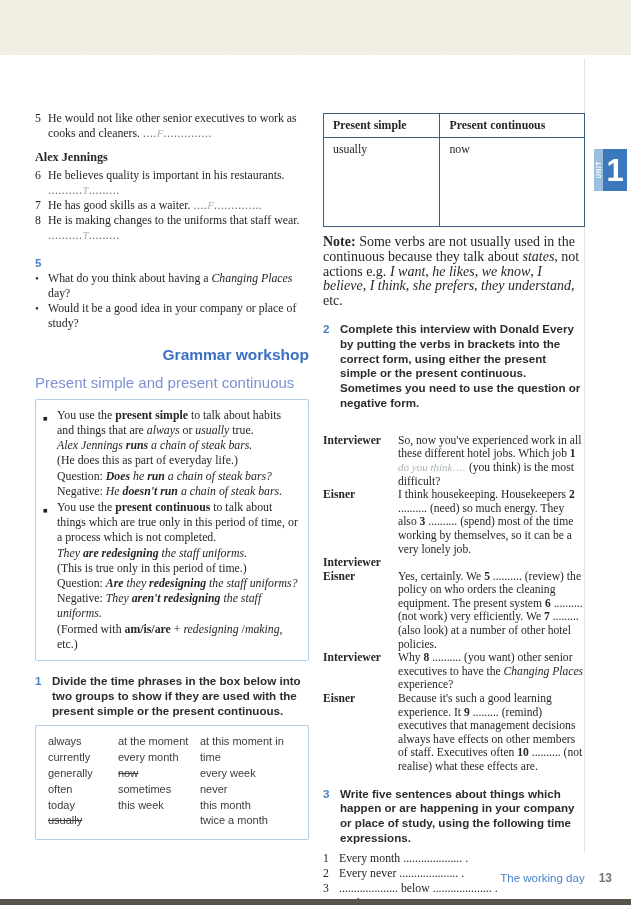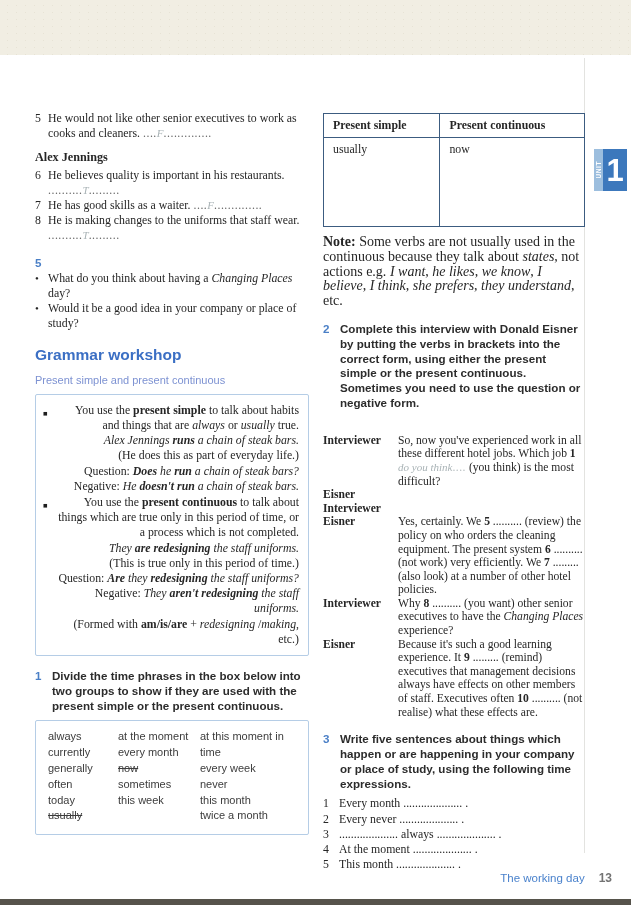--- a/index.html
+++ b/index.html
@@ -50,28 +50,28 @@
 
   .ex-head {
     display:flex; font-family:"Liberation Sans", sans-serif; font-weight:bold;
     font-size:11.6px; line-height:14.8px; color:#2c2c2c; margin-top:13px;
   }
   .ex-num { color:#4a7fc6; width:17px; flex:none; }
 
   .bullet-row { display:flex; font-size:11.8px; line-height:15px; }
   .bullet-marker { width:13px; flex:none; font-size:11px; }
 
-  .gw-title { font-family:"Liberation Sans", sans-serif; font-weight:bold; font-size:15.5px; color:#3b6fc4; margin-top:15px; }
-  .gw-sub   { font-family:"Liberation Sans", sans-serif; font-size:11px; color:#7d92d2; margin-top:10px; }
+  .gw-title { font-family:"Liberation Sans", sans-serif; font-weight:bold; font-size:15.5px; color:#3b6fc4; margin-top:15px;text-align:right; }
+  .gw-sub   { font-family:"Liberation Sans", sans-serif; font-size:15px; color:#7d92d2; margin-top:10px; }
 
   .rules-box { border:1px solid #b5cde6; border-radius:2px; margin-top:8px; padding:8px 9px 8px 7px; }
   .rule { display:flex; font-size:11.8px; line-height:15.2px; }
   .rule + .rule { margin-top:1px; }
   .rule-marker { width:14px; flex:none; font-size:7.5px; padding-top:3px; color:#1e1e1e; }
-  .rule-text { flex:1;text-align:right; }
+  .rule-text { flex:1; }
 
   .phrase-box {
     border:1px solid #b5cde6; border-radius:2px; margin-top:7px;
     padding:8px 4px 10px 12px; display:flex;
     font-family:"Liberation Sans", sans-serif; font-size:11px; line-height:15.8px; color:#3c3c3c;
   }
   .phrase-col1 { width:70px; } .phrase-col2 { width:82px; } .phrase-col3 { flex:1; }
 
   .gtable { width:100%; border-collapse:collapse; }
   .gtable th, .gtable td { border:1.4px solid #3c5c80; text-align:left; padding:4px 9px; font-size:11.8px; }
@@ -220,30 +220,31 @@
       <td>usually</td>
       <td>now</td>
     </tr>
   </tbody>
     </table>
 
   <div class="note"><b>Note:</b> Some verbs are not usually used in the continuous because they talk about <i>states</i>, not actions e.g. <i>I want</i>, <i>he likes</i>, <i>we know</i>, <i>I believe</i>, <i>I think</i>, <i>she prefers</i>, <i>they understand</i>, etc.</div>
 
   <div class="ex-head">
     <span class="ex-num">2</span>
-    <span>Complete this interview with Donald Eisner by putting the verbs in brackets into the correct form, using either the present simple or the present continuous.  Sometimes you need to use the question or negative form.</span>
+    <span>Complete this interview with Donald Every by putting the verbs in brackets into the correct form, using either the present simple or the present continuous.  Sometimes you need to use the question or negative form.</span>
   </div>
 
   <div class="dialogue">
     <div class="d-row">
       <span class="d-speaker">Interviewer</span>
       <span class="d-text">So, now you've experienced work in all these different hotel jobs. Which job <b>1</b> <span class="hand">do you think</span><span class="dots-light">....</span> (you think) is the most difficult?</span>
     </div>
     <div class="d-row">
       <span class="d-speaker">Eisner</span>
+      <span class="d-text">I think housekeeping. Housekeepers <b>2</b> .......... (need) so much energy. They also <b>3</b> .......... (spend) most of the time working by themselves, so it can be a very lonely job.</span>
     </div>
     <div class="d-row">
       <span class="d-speaker">Interviewer</span>
     </div>
     <div class="d-row">
       <span class="d-speaker">Eisner</span>
       <span class="d-text">Yes, certainly. We <b>5</b> .......... (review) the policy on who orders the cleaning equipment. The present system <b>6</b> .......... (not work) very efficiently. We <b>7</b> ......... (also look) at a number of other hotel policies.</span>
     </div>
     <div class="d-row">
       <span class="d-speaker">Interviewer</span>
@@ -264,21 +265,21 @@
     <div class="ex3-item">
       <span class="ex3-num">1</span>
       <span>Every month .................... .</span>
     </div>
     <div class="ex3-item">
       <span class="ex3-num">2</span>
       <span>Every never .................... .</span>
     </div>
     <div class="ex3-item">
       <span class="ex3-num">3</span>
-      <span>.................... always .................... .</span>
+      <span>.................... below .................... .</span>
     </div>
     <div class="ex3-item">
       <span class="ex3-num">4</span>
       <span>At the moment .................... .</span>
     </div>
     <div class="ex3-item">
       <span class="ex3-num">5</span>
       <span>This month .................... .</span>
     </div>
   </div>

